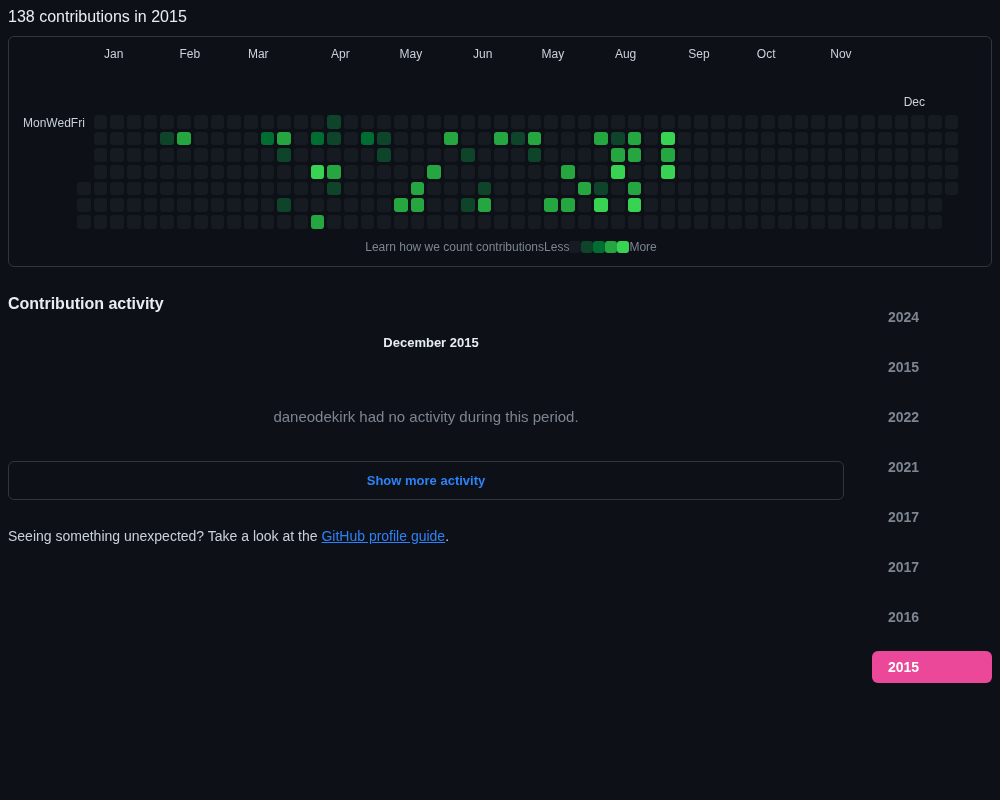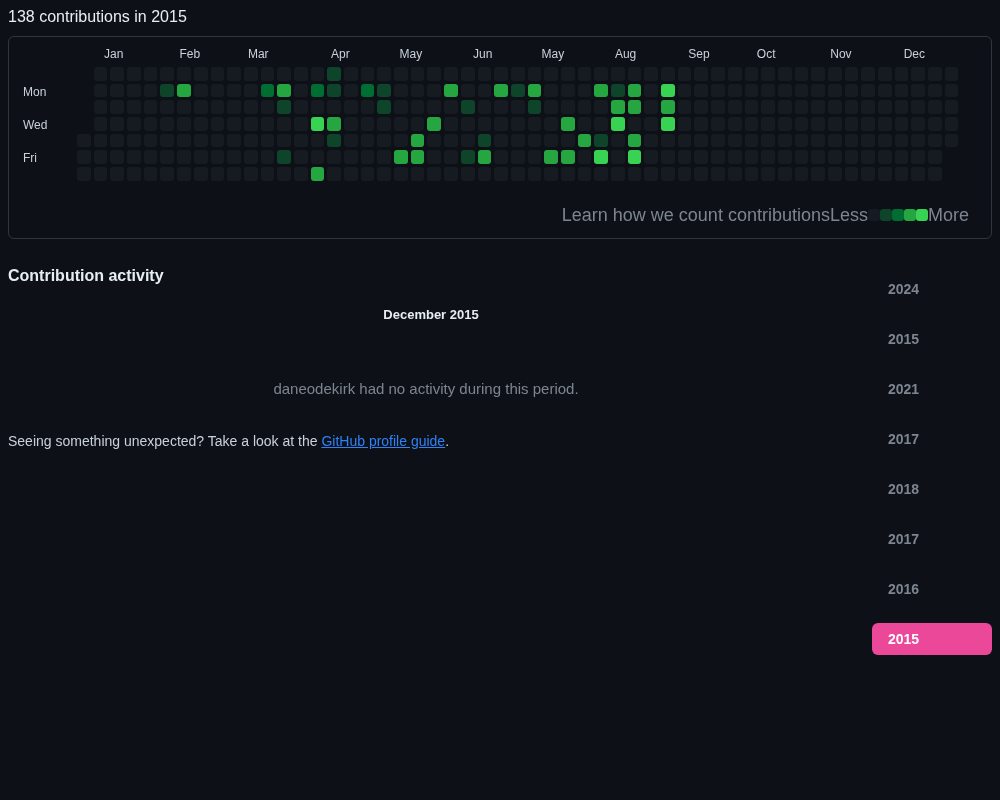--- a/index.html
+++ b/index.html
@@ -33,21 +33,21 @@
   color: #c9d1d9;
 }
 .month-label {
   text-align: left;
 }
 .graph-body {
   display: flex;
 }
 .day-labels {
   display: flex;
-  flex-direction: column;
+  flex-direction: row;
   width: 54px;
   font-size: 12px;
   color: #c9d1d9;
 }
 .day-labels span {
   height: 16.5px;
   line-height: 16.5px;
 }
 .weeks {
   display: flex;
@@ -65,24 +65,24 @@
   margin-bottom: 3px;
 }
 .lv0 { background: #161b22; }
 .lv1 { background: #0e4429; }
 .lv2 { background: #006d32; }
 .lv3 { background: #26a641; }
 .lv4 { background: #39d353; }
 .empty { background: transparent; }
 .legend-row {
   display: flex;
-  justify-content: flex-end;
+  justify-content: center;
   align-items: center;
-  margin-top: 21px;
-  font-size: 18px;
+  margin-top: 8px;
+  font-size: 12px;
   color: #7d8590;
   padding: 0 8px 0 30px;
 }
 .legend-scale {
   display: flex;
   align-items: center;
   gap: 0;
 }
 .legend-scale .cell { width: 12px; height: 12px; margin-bottom: 0; }
 .main-row {
@@ -136,20 +136,21 @@
   color: #2f81f7;
   font-size: 13px;
   font-weight: 600;
   padding: 11px;
   border-radius: 6px;
   cursor: pointer;
 }
 .footer-note {
   font-size: 14px;
   color: #c9d1d9;
+  margin-top: 28px;
 }
 .footer-note a {
   color: #2f81f7;
   text-decoration: underline;
 }
 .year-link {
   color: #7d8590;
   font-size: 14px;
   padding: 8px 16px;
   border-radius: 6px;
@@ -172,21 +173,21 @@
       <span class="month-label" style="width: 70px; margin-left: 29px;">Feb</span>
       <span class="month-label" style="width: 85px;">Mar</span>
       <span class="month-label" style="width: 70px;">Apr</span>
       <span class="month-label" style="width: 75px;">May</span>
       <span class="month-label" style="width: 70px;">Jun</span>
       <span class="month-label" style="width: 75px;">May</span>
       <span class="month-label" style="width: 75px;">Aug</span>
       <span class="month-label" style="width: 70px;">Sep</span>
       <span class="month-label" style="width: 75px;">Oct</span>
       <span class="month-label" style="width: 75px;">Nov</span>
-      <span class="month-label" style="width: 75px;">Dec</span>
+      <span class="month-label" style="width: 75px; margin-top: 48px;">Dec</span>
     </div>
   <div class="graph-body">
     <div class="day-labels" id="day-labels">
         <span></span>
         <span>Mon</span>
         <span></span>
         <span>Wed</span>
         <span></span>
         <span>Fri</span>
         <span></span>
@@ -686,27 +687,28 @@
 </div>
 
 <div class="main-row">
   <div class="activity-col">
     <h3 class="section-title">Contribution activity</h3>
     <div class="month-divider">
       <span>December 2015</span>
       <div class="rule"></div>
     </div>
     <div class="no-activity">daneodekirk had no activity during this period.</div>
+    <button class="show-more-btn">Show more activity</button>
     <p class="footer-note">
       <span>Seeing something unexpected? Take a look at the </span><a href="#">GitHub profile guide</a><span>.</span>
     </p>
   </div>
   <div class="years-col" id="years-col">
       <div class="year-link">2024</div>
       <div class="year-link">2015</div>
+      <div class="year-link">2022</div>
       <div class="year-link">2021</div>
       <div class="year-link">2017</div>
-      <div class="year-link">2018</div>
       <div class="year-link">2017</div>
       <div class="year-link">2016</div>
       <div class="year-link active">2015</div>
     </div>
 </div>
 
 </body></html>

